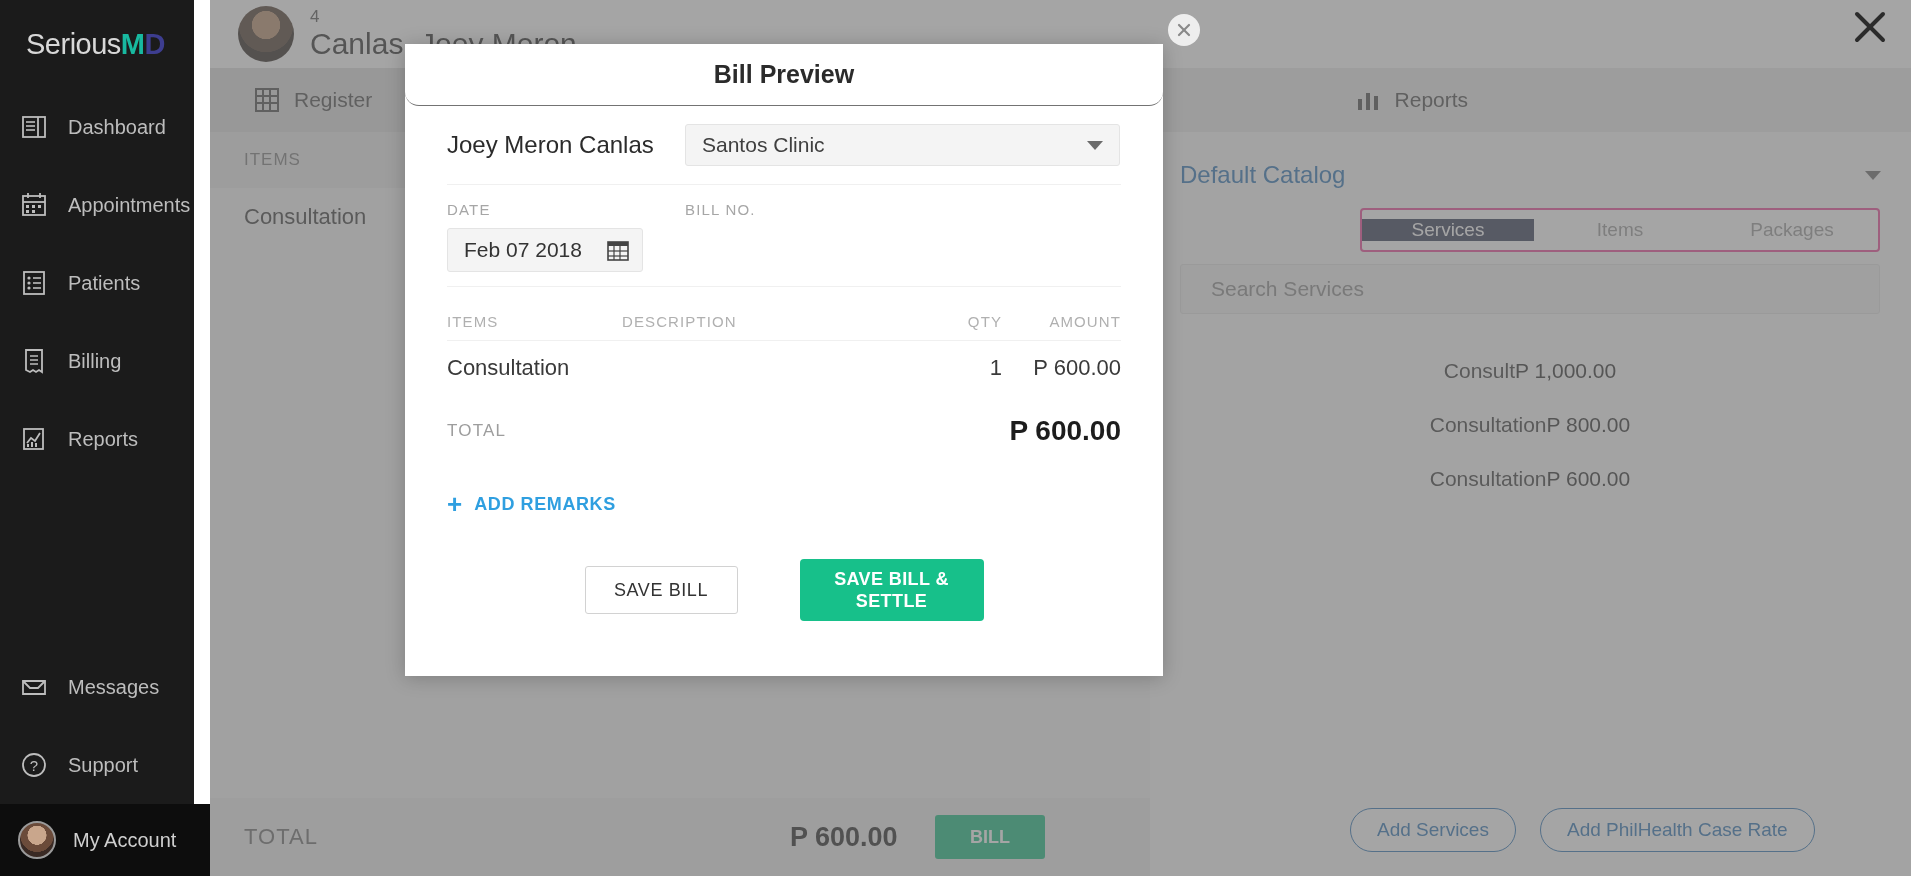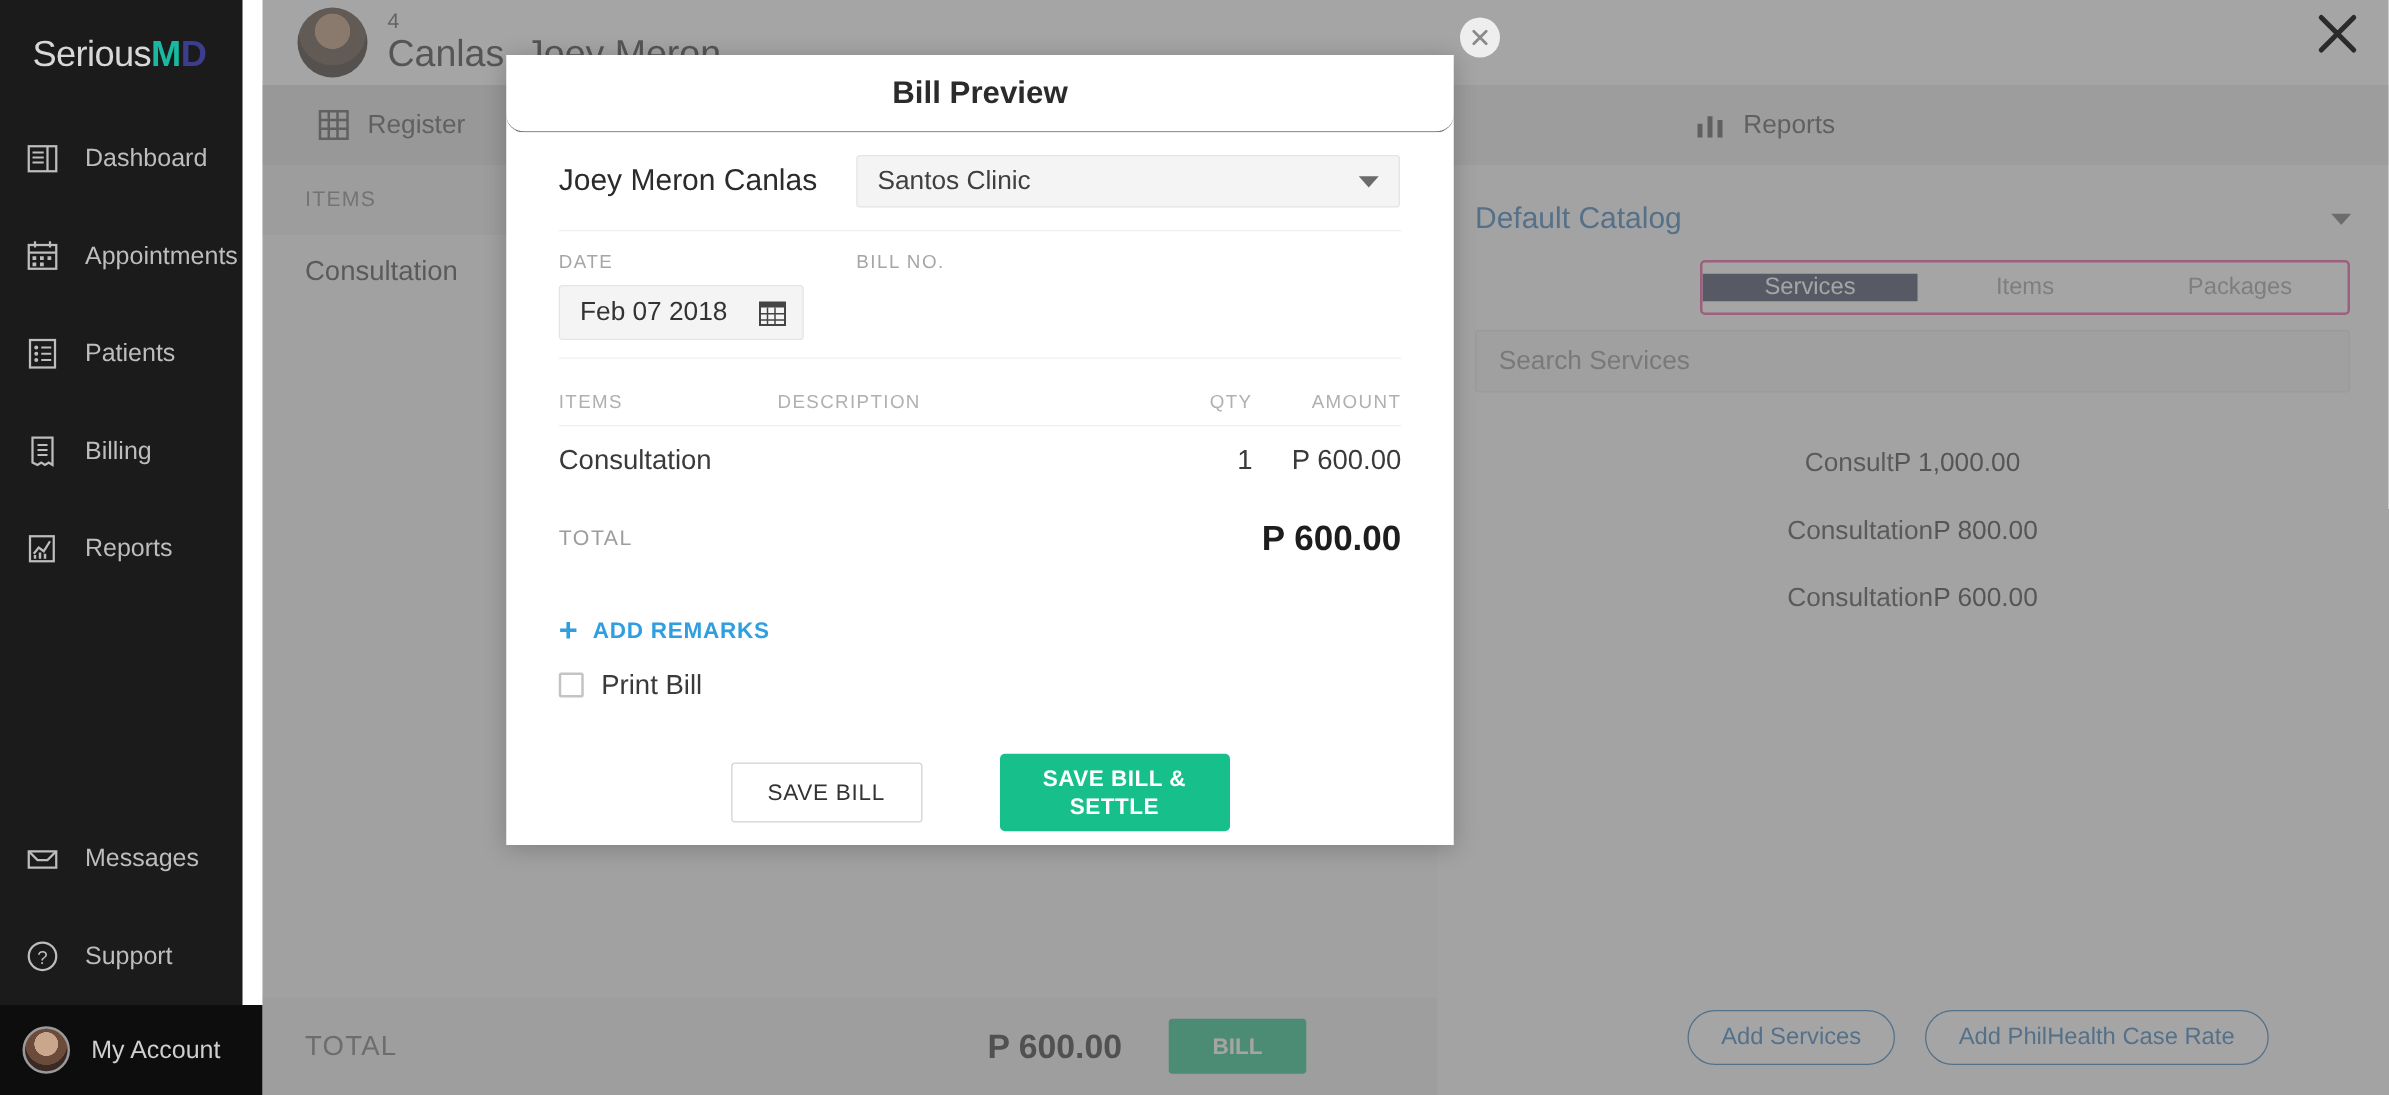--- a/index.html
+++ b/index.html
@@ -124,21 +124,21 @@
     align-items: center;
   }
   .seg-btn { flex: 1; display: flex; align-items: center; justify-content: center; font-size: 19px; color: #9a9a9a; cursor: pointer; }
   .seg-btn.active { background: #343a55; color: #fff; }
 
   .search-box {
     position: absolute; left: 30px; top: 132px; width: 700px; height: 50px;
     background: #f1f1f1; border: 1px solid #e2e2e2; border-radius: 3px;
     display: flex; align-items: center; padding-left: 18px;
   }
-  .search-box span { font-size: 21px; color: #8d8d8d; }
+  .search-box span { font-size: 21px; color: #8d8d8d; margin-left: 12px; }
 
   .svc-row {
     position: absolute; left: 30px; width: 700px; height: 54px;
     display: flex; align-items: center; justify-content: center;
     font-size: 21px; color: #3a3a3a;
   }
   .svc-price { color: #2f2f2f; }
 
   .bg-bottom-actions {
     position: absolute; left: 0; bottom: 24px; width: 761px;
@@ -487,24 +487,20 @@
       <div class="total-row">
         <div class="total-lbl">TOTAL</div>
         <div class="total-val">P 600.00</div>
       </div>
 
       <div class="remarks">
         <span class="plus">+</span>
         <span class="remarks-label">ADD REMARKS</span>
       </div>
 
-      <div class="printbill">
-        <span class="cbox"></span>
-        <span>Print Bill</span>
-      </div>
 
       <div class="actions">
         <div class="btn-outline">SAVE BILL</div>
         <div class="btn-green">SAVE BILL &amp; SETTLE</div>
       </div>
 
     </div>
   </div>
 
   <div class="close-circle">

